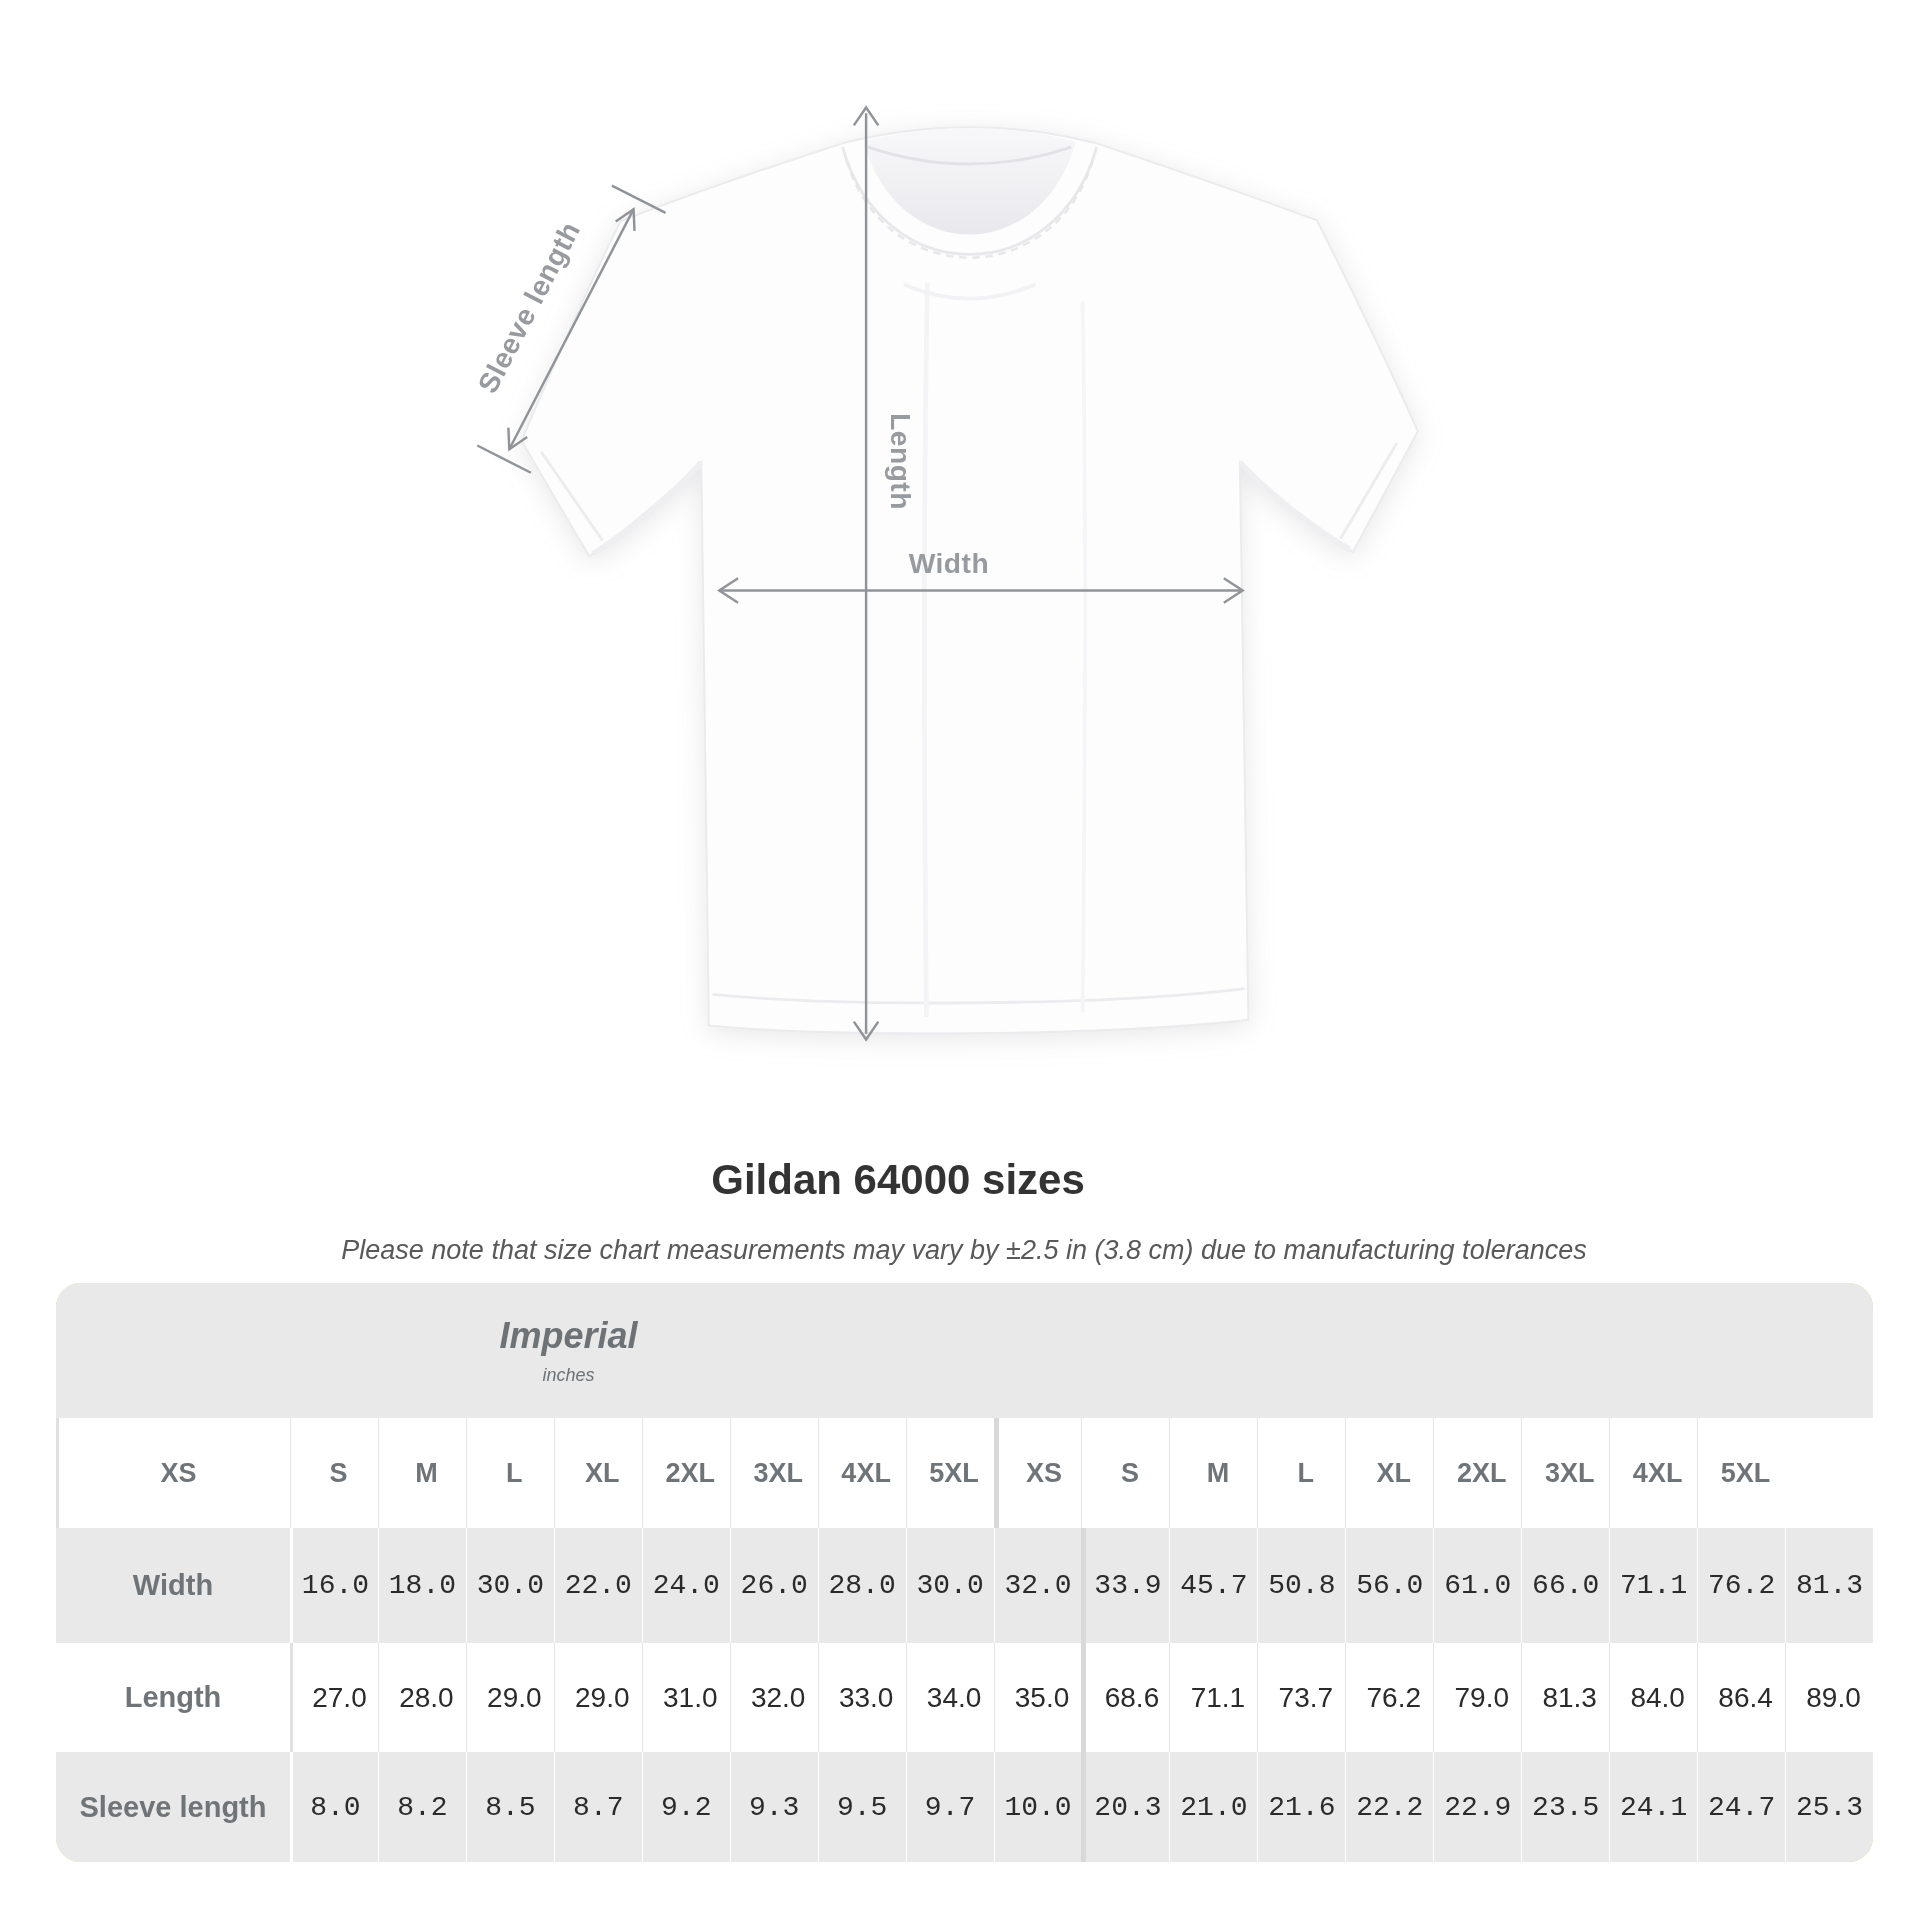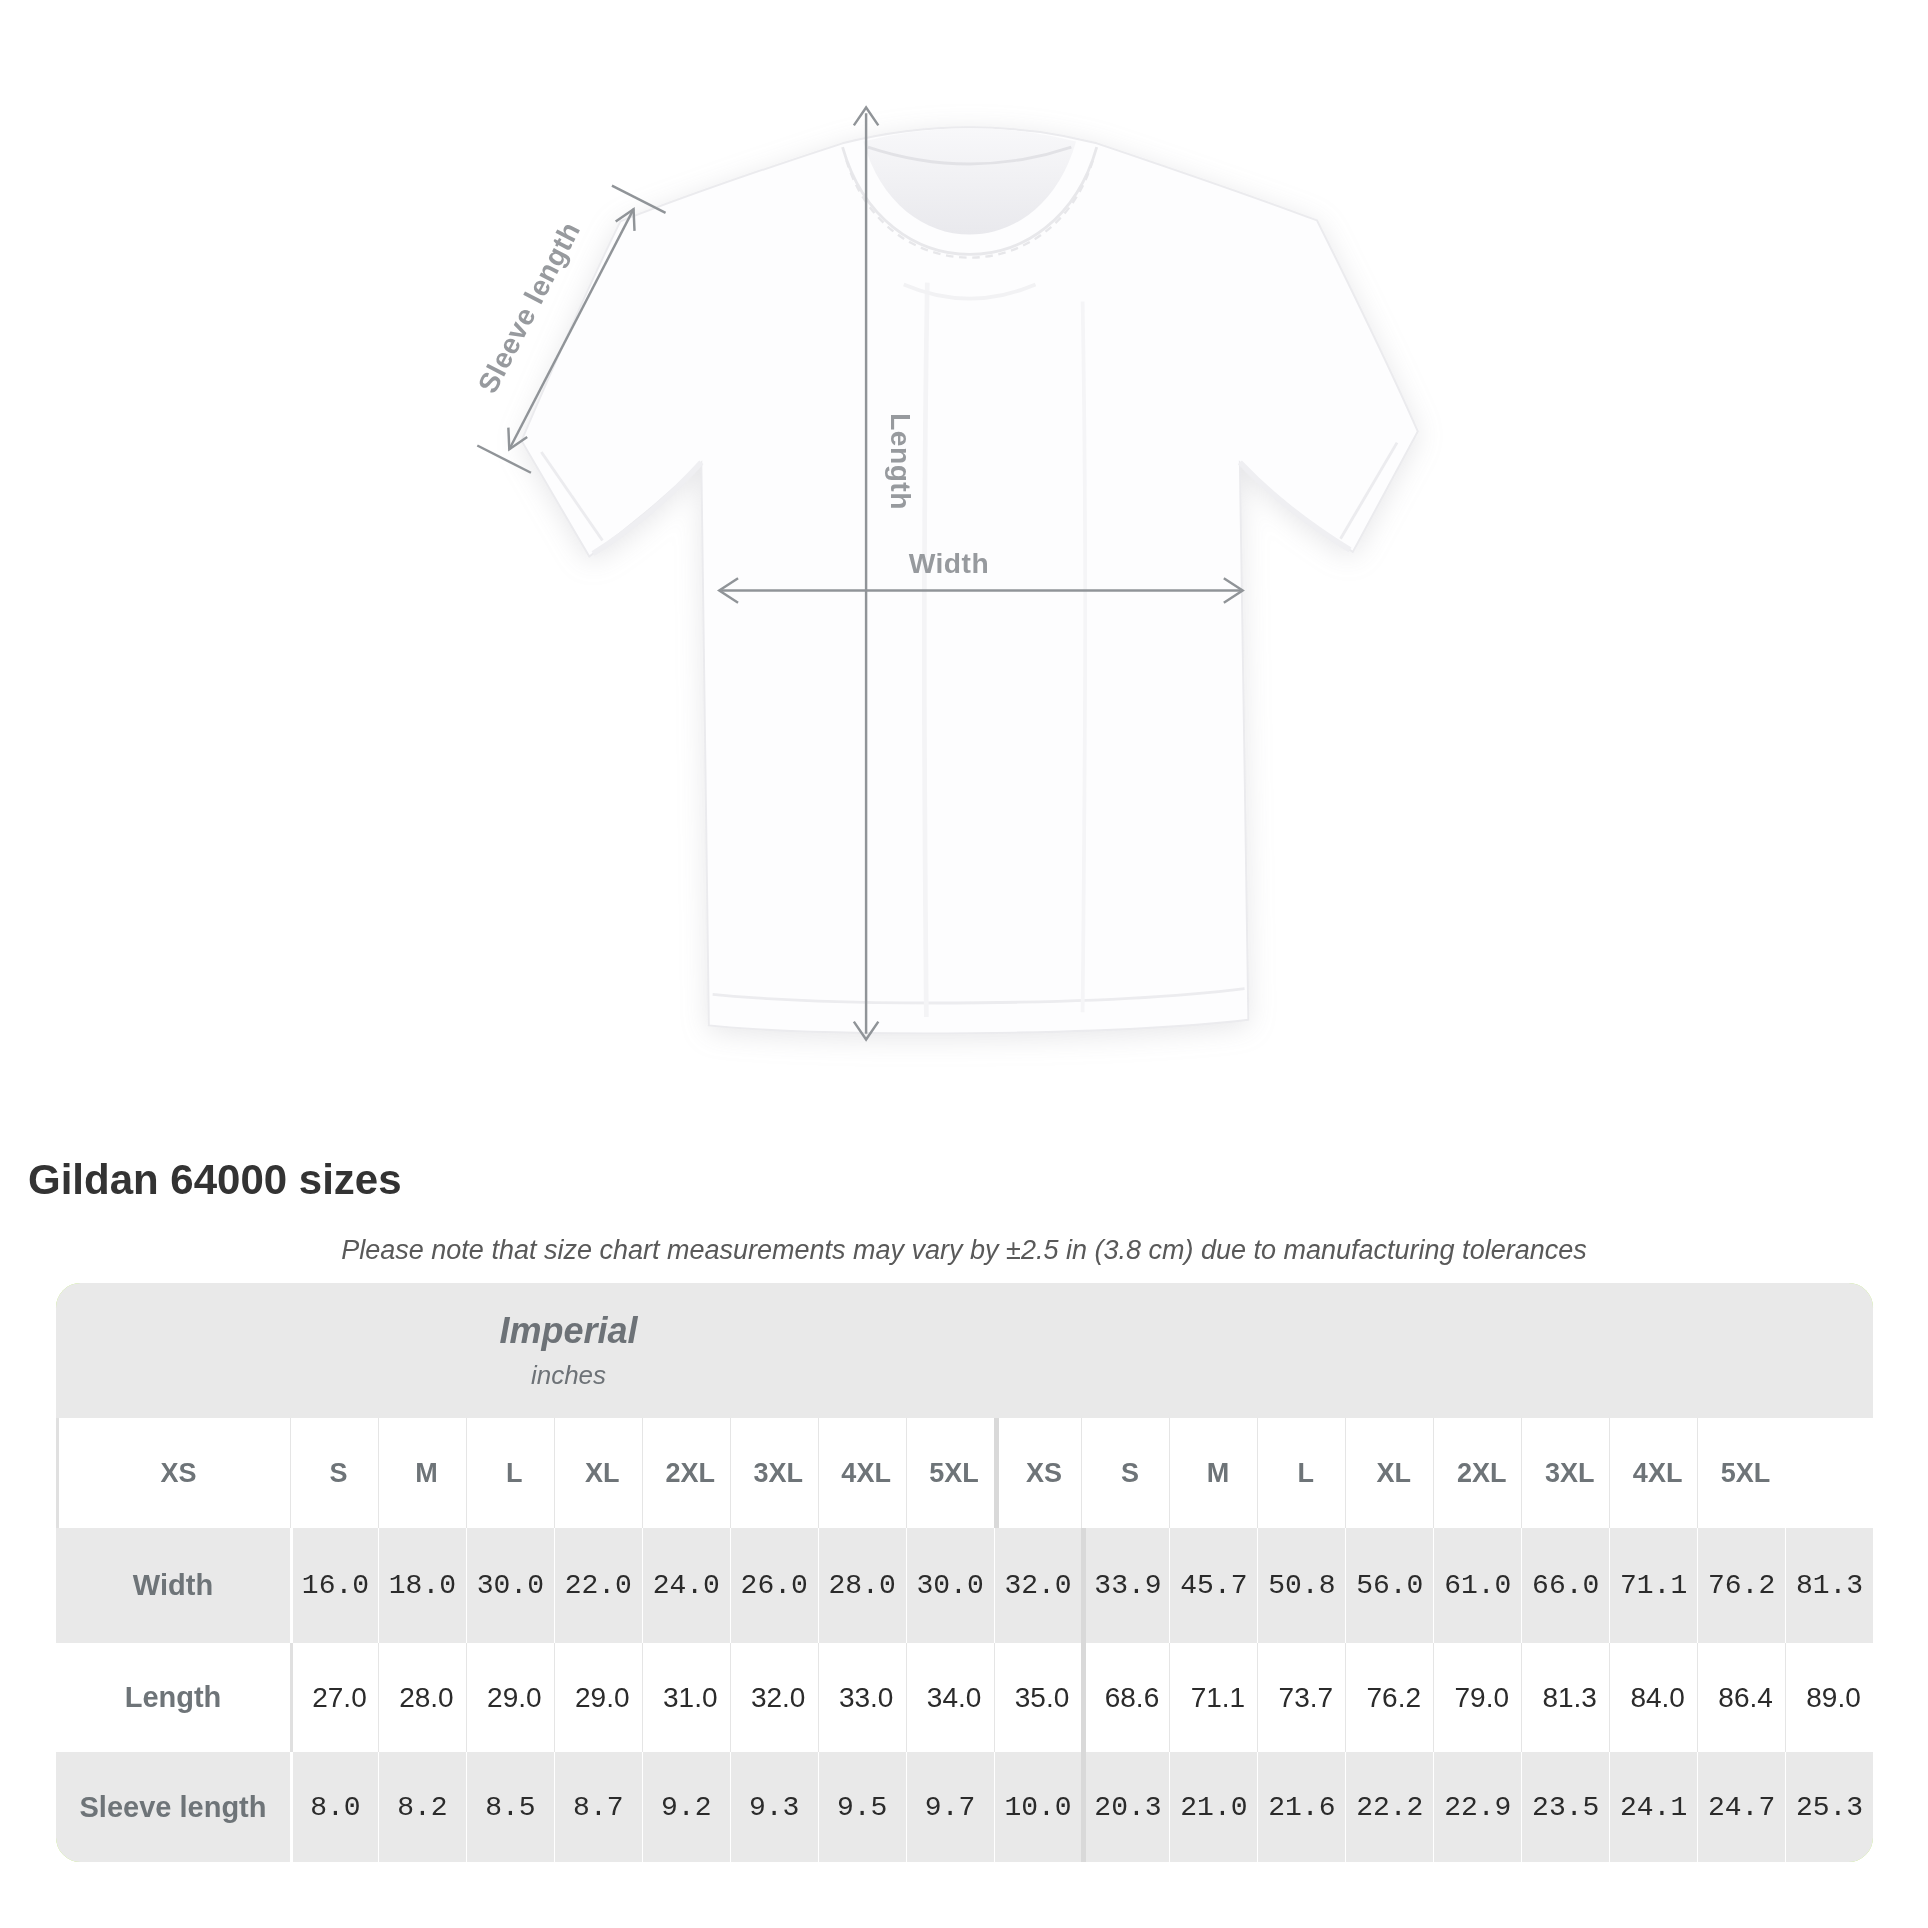--- a/index.html
+++ b/index.html
@@ -12,32 +12,32 @@
   .figure svg{display:block;}
   .shirt-body{fill:#fdfdfe;stroke:#ebebee;stroke-width:2;}
   .shirt-group{filter:drop-shadow(0 5px 14px rgba(120,122,132,.18));}
   .soft{fill:none;stroke:#efeff2;stroke-width:6;}
   .stitch{fill:none;stroke:#e7e7ea;stroke-width:2.5;stroke-dasharray:8 6;}
   .seam{fill:none;stroke:#ececef;stroke-width:3;}
   .arrow{stroke:#909498;stroke-width:2.6;fill:none;}
   .dim-label{font-family:"Liberation Sans",sans-serif;font-weight:700;font-size:30px;
     fill:#979a9e;letter-spacing:.5px;}
   
-  .page-title{position:absolute;top:1156px;left:0;width:1796px;
-    font-size:42px;font-weight:700;color:#333333;padding-left:28px;}
+  .page-title{position:absolute;top:1156px;left:0;width:1796px;text-align:center;
+    font-size:42px;font-weight:700;color:#333333;}
   .page-note{position:absolute;top:1235px;left:0;width:1928px;text-align:center;
     font-size:27px;font-style:italic;color:#595959;}
   
   .size-table{position:absolute;top:1283px;left:56px;width:1817px;height:579px;
     border-radius:24.5px;overflow:hidden;background:#bef264;}
   .unit-band{height:135px;background:#e9e9e9;display:grid;grid-template-columns:1025px 792px;}
   .unit-cell{display:flex;flex-direction:column;align-items:center;justify-content:center;
     gap:7.5px;color:#6d7277;font-style:italic;}
   .unit-label{font-size:36px;font-weight:700;}
-  .unit-sublabel{font-size:26px;}
+  .unit-sublabel{font-size:18px;}
   .trow{display:grid;grid-template-columns:234px repeat(18,1fr);}
   .row-white{background:#ffffff;}
   .row-gray{background:#e9e9e9;}
   .label-cell{display:flex;align-items:center;justify-content:center;
     font-weight:700;font-size:29px;color:#6e7478;}
   .cell{display:flex;align-items:center;justify-content:center;
     font-size:28px;color:#2b2b2b;}
   .size-row .cell{font-weight:700;color:#6e7478;font-size:27px;}
   .row-white .cell{border-left:1.9px solid #e5e5e5;padding-left:8px;}
   .row-gray  .cell{border-left:1.9px solid #ffffff;font-family:Liberation Mono, monospace;}

